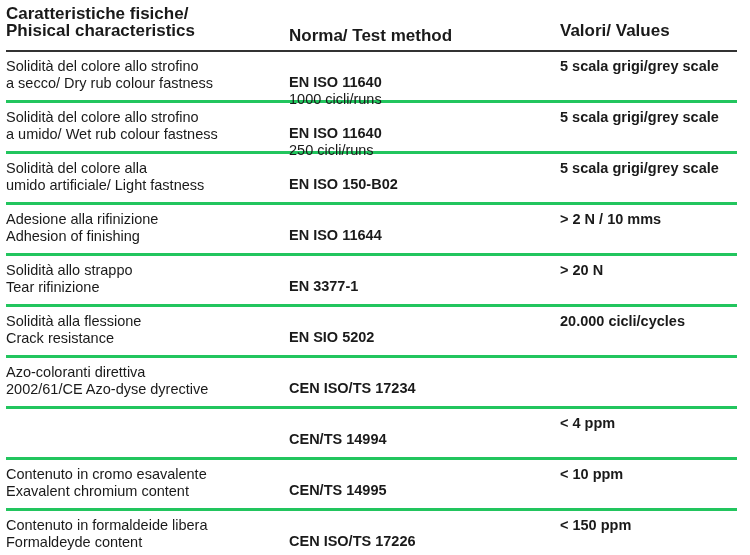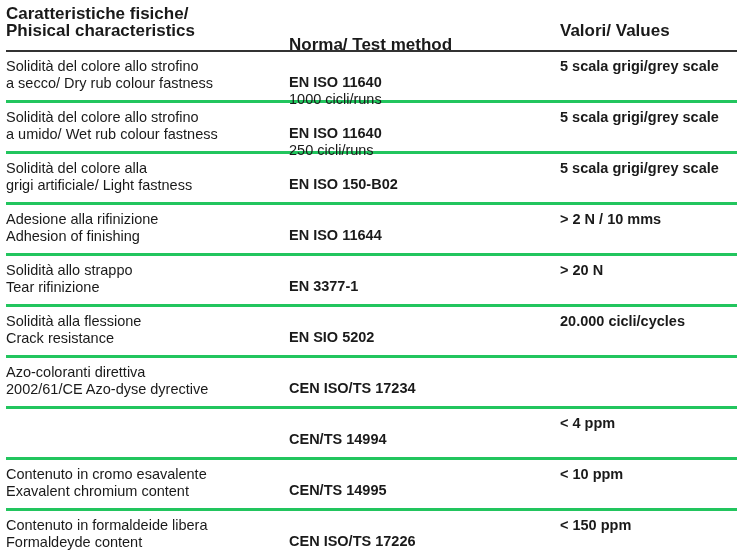--- a/index.html
+++ b/index.html
@@ -11,21 +11,21 @@
   }
   .table { position: absolute; left: 6px; top: 0; width: 731px; }
   .header {
     position: relative; height: 50px;
     border-bottom: 2px solid #333;
   }
   .header .cell {
     position: absolute; font-weight: bold; font-size: 17px; line-height: 17px;
   }
   .h1 { left: 0; top: 5px; }
-  .h2 { left: 283px; top: 36px; }
+  .h2 { left: 283px; top: 27px; }
   .h3 { left: 554px; top: 22px; }
   .row {
     position: relative; height: 48px;
     border-bottom: 3px solid #22c55e;
   }
   .row .c { position: absolute; top: 6px; font-size: 14.5px; line-height: 17px; }
   .c1 { left: 0; width: 280px; }
   .c2 { left: 283px; width: 265px; }
   .c3 { left: 554px; width: 180px; font-weight: bold; white-space: nowrap; }
   .c2 .std { font-weight: bold; display: block; margin-top: 16px; }
@@ -66,21 +66,21 @@
     <div class="c c2">
       <span class="std">EN ISO 11640</span>
       <span class="sub">250 cicli/runs</span>
     </div>
     <div class="c c3">5 scala grigi/grey scale</div>
   </div>
 
   <div class="row">
     <div class="c c1">
       <span>Solidità del colore alla</span>
-      <span>grigi artificiale/ Light fastness</span>
+      <span>umido artificiale/ Light fastness</span>
     </div>
     <div class="c c2">
       <span class="std">EN ISO 150-B02</span>
       <span class="sub"></span>
     </div>
     <div class="c c3">5 scala grigi/grey scale</div>
   </div>
 
   <div class="row">
     <div class="c c1">

